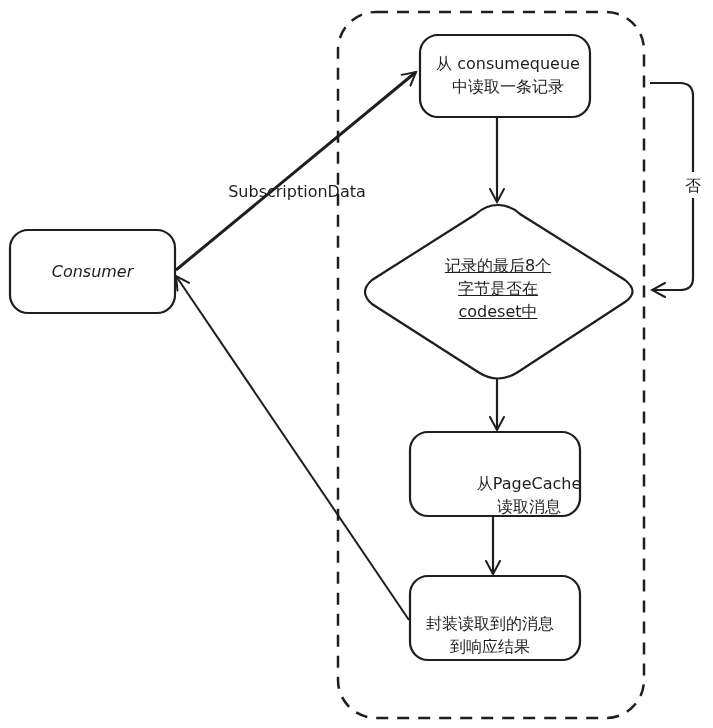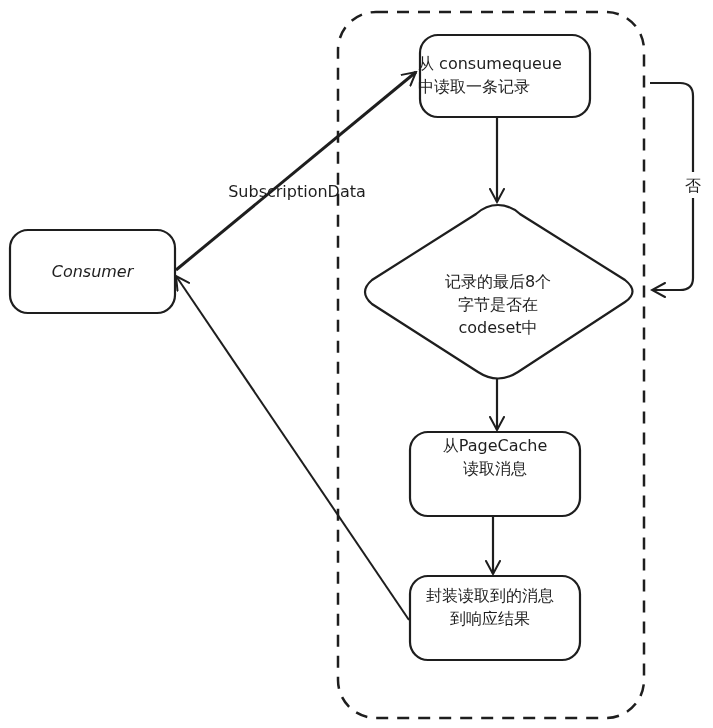--- a/index.html
+++ b/index.html
@@ -42,28 +42,28 @@
   <path d="M409,620 L176,276" fill="none" stroke="#1e1e1e" stroke-width="2" marker-end="url(#arrow)"></path>
 
   <path d="M650,83 L680,83 Q693,83 693,96 L693,278 Q693,290 680,290 L652,290" fill="none" stroke="#1e1e1e" stroke-width="2.2" marker-end="url(#arrow)"></path>
   <rect x="683" y="172" width="20" height="26" fill="#ffffff"></rect>
 
   <rect x="212" y="160" width="170" height="24" fill="#ffffff" opacity="0"></rect>
 </svg>
 
 <div class="lbl" style="left:10px; top:260px; width:165px;font-style:italic;">Consumer</div>
 
-<div class="lbl" style="left:418px; top:52px; width:180px; text-align:left;">从 consumequeue
+<div class="lbl" style="left:418px; top:52px; width:180px; text-align:center;">从 consumequeue
 中读取一条记录</div>
 
-<div class="lbl" style="left:420px; top:270px; width:156px;">记录的最后8个
+<div class="lbl" style="left:420px; top:254px; width:156px;text-decoration:underline;">记录的最后8个
 字节是否在
 codeset中</div>
 
-<div class="lbl" style="left:410px; top:434px; width:170px;">从PageCache
+<div class="lbl" style="left:410px; top:472px; width:170px;padding-left:34px;">从PageCache
 读取消息</div>
 
-<div class="lbl" style="left:410px; top:584px; width:160px;">封装读取到的消息
+<div class="lbl" style="left:410px; top:612px; width:160px;">封装读取到的消息
 到响应结果</div>
 
 <div class="lbl" style="left:212px; top:161px; width:170px;margin-top:19px;">SubscriptionData</div>
 
 <div class="lbl" style="left:680px; top:174px; width:26px;">否</div>
 
 </body></html>

